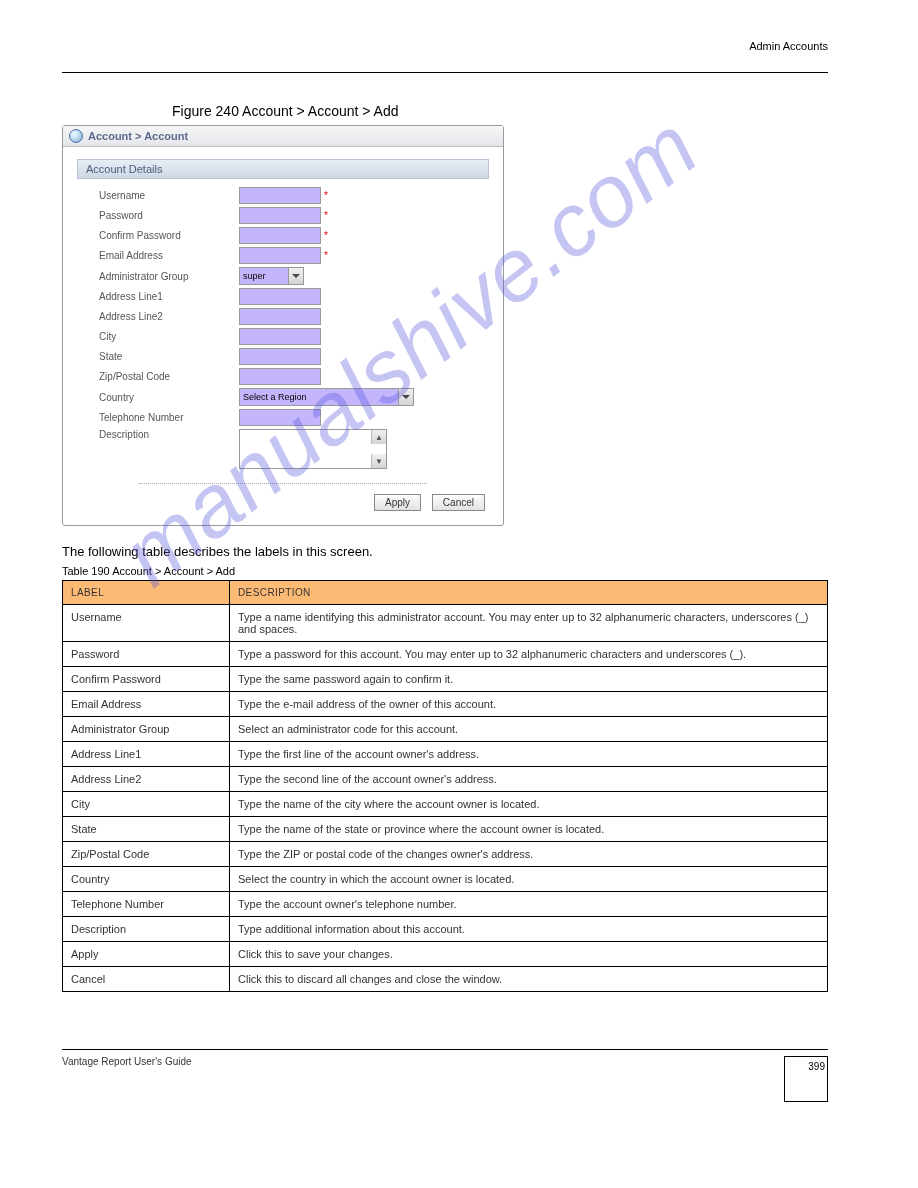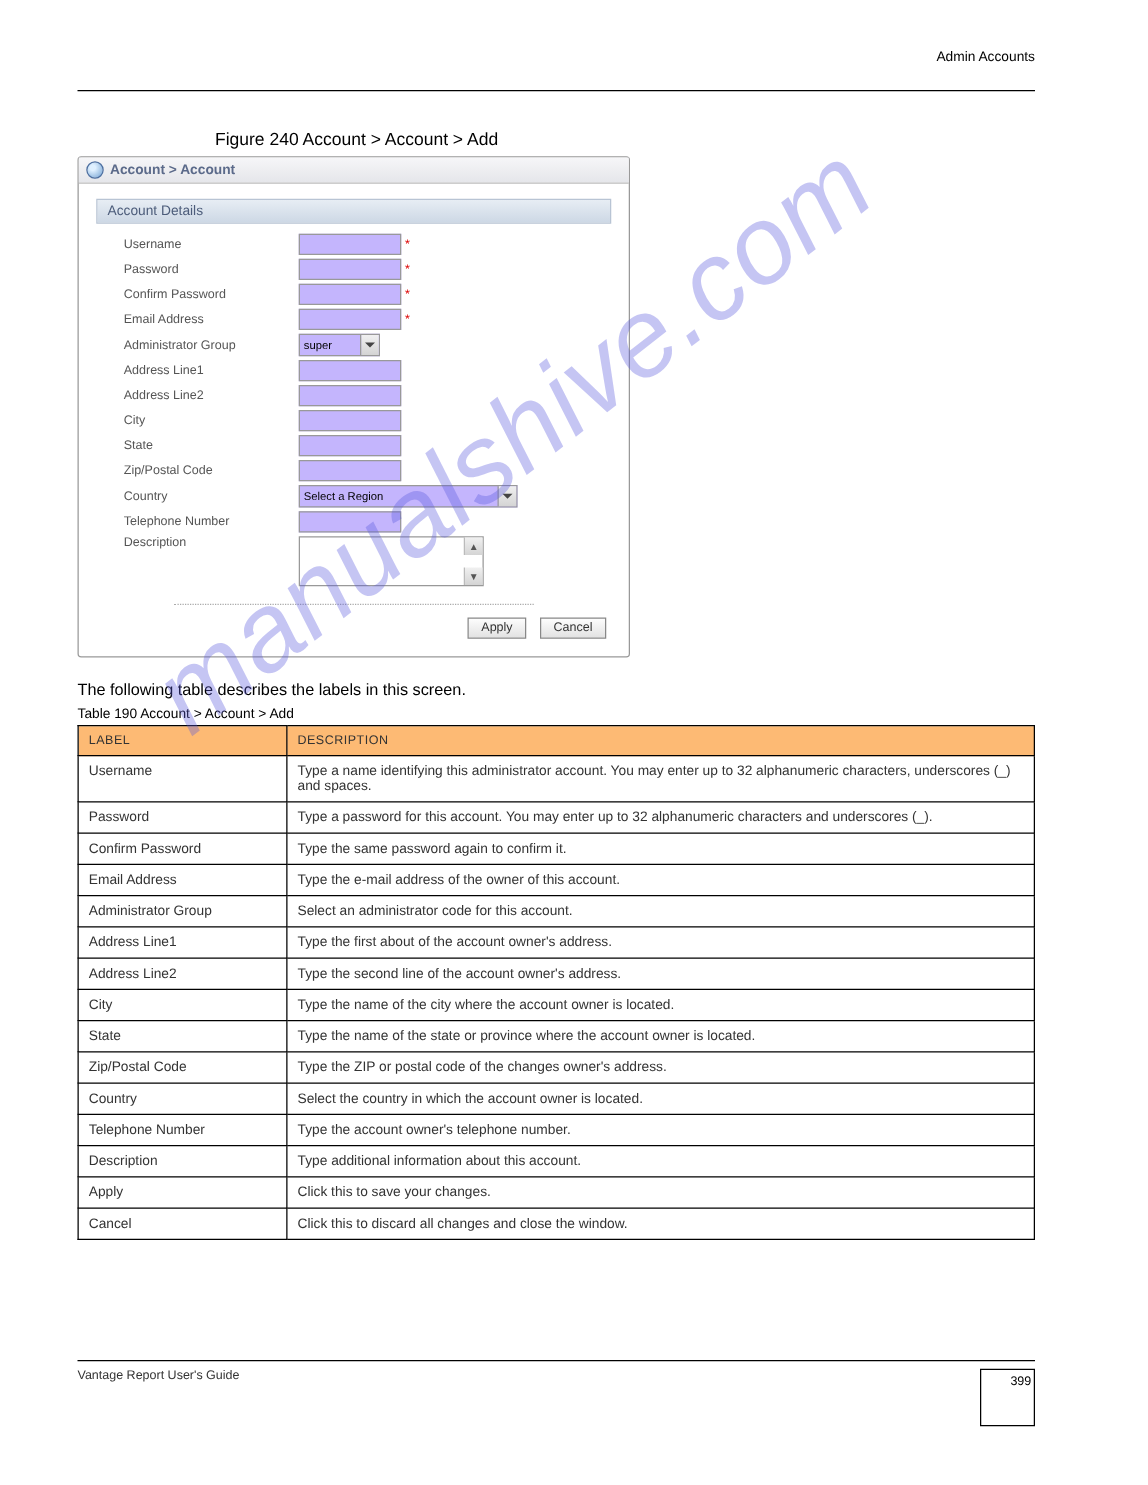--- a/index.html
+++ b/index.html
@@ -167,21 +167,21 @@
     font-weight: normal;
     font-size: 10px;
     text-align: left;
     text-transform: uppercase;
     letter-spacing: 0.4px;
   }
   table.desc td.lcol { width: 150px; }
 
   
   .footer {
-    margin-top: 96px;
+    margin-top: 57px;
     position: relative;
   }
   .footer-line { border-top: 1px solid #000; margin-bottom: 6px;}
   .footer-row {
     display: flex;
     justify-content: space-between;
     align-items: flex-start;
   }
   .footer-text { font-size: 10px; color: #333; }
   .page-num {
@@ -327,21 +327,21 @@
         <tr>
           <td class="lcol">Email Address</td>
           <td>Type the e-mail address of the owner of this account.</td>
         </tr>
         <tr>
           <td class="lcol">Administrator Group</td>
           <td>Select an administrator code for this account.</td>
         </tr>
         <tr>
           <td class="lcol">Address Line1</td>
-          <td>Type the first about of the account owner's address.</td>
+          <td>Type the first line of the account owner's address.</td>
         </tr>
         <tr>
           <td class="lcol">Address Line2</td>
           <td>Type the second line of the account owner's address.</td>
         </tr>
         <tr>
           <td class="lcol">City</td>
           <td>Type the name of the city where the account owner is located.</td>
         </tr>
         <tr>

